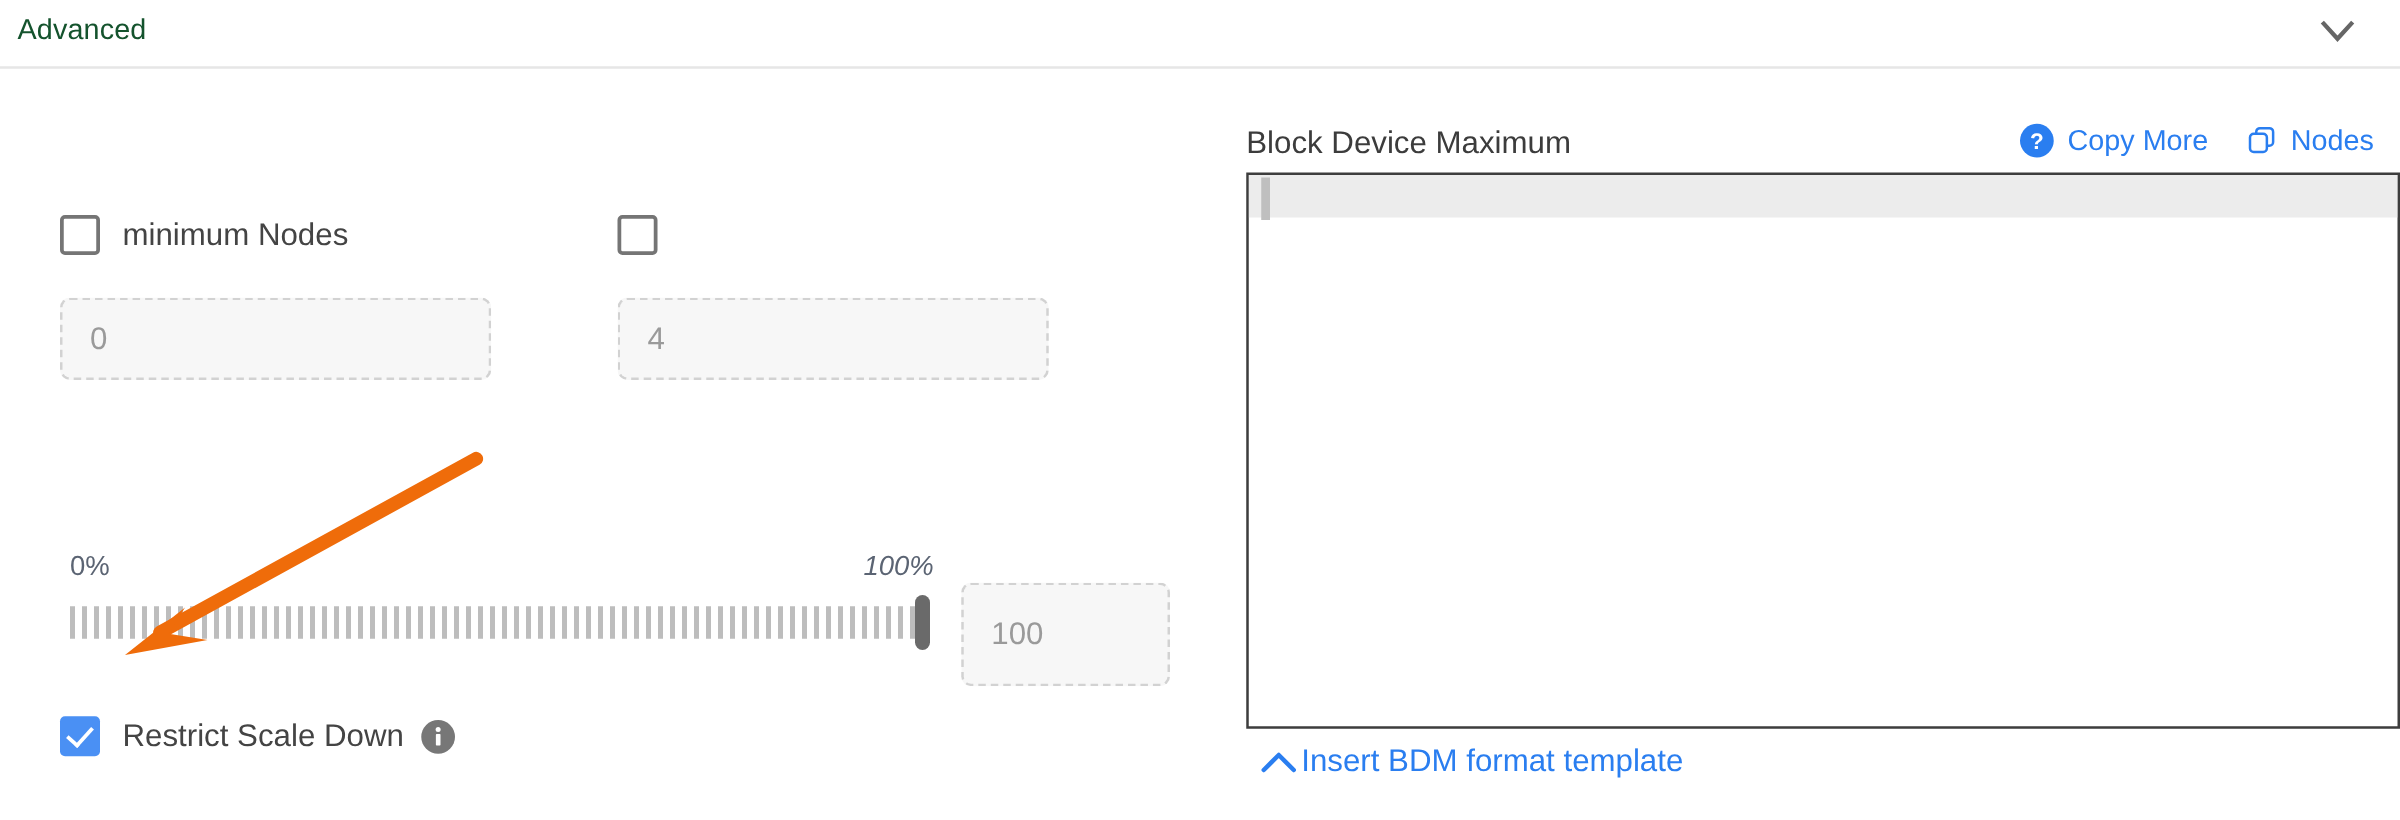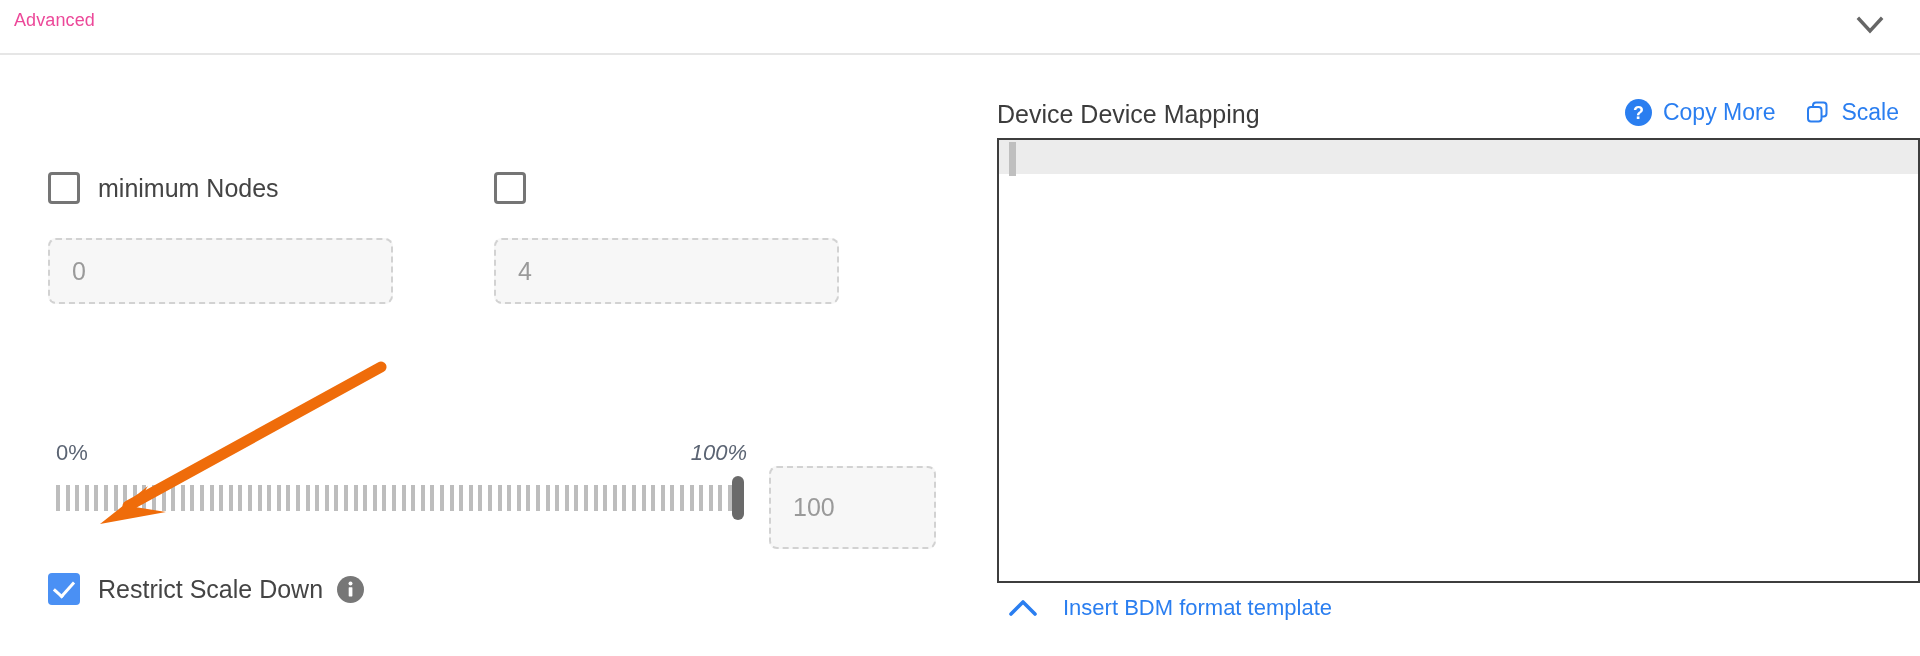--- a/index.html
+++ b/index.html
@@ -22,22 +22,22 @@
     left: 0; top: 0;
     width: 1920px;
     height: 55px;
     border-bottom: 2px solid #e6e6e6;
     box-sizing: border-box;
   }
   .section-title {
     position: absolute;
     left: 14px;
     top: 10px;
-    font-size: 18px;
-    color: #ec4899;
+    font-size: 23px;
+    color: #14532d;
     letter-spacing: 0.1px;
     font-weight: 400;
   }
   .chevron-toggle {
     position: absolute;
     right: 28px;
     top: 8px;
     width: 44px;
     height: 34px;
     cursor: pointer;
@@ -231,24 +231,24 @@
     height: 34px;
     background: #bfbfbf;
   }
 
   .insert-link {
     position: absolute;
     left: 10px;
     top: 540px;
     display: flex;
     align-items: center;
-    gap: 24px;
+    gap: 2px;
     cursor: pointer;
     color: #2a7ef0;
-    font-size: 22px;
+    font-size: 25px;
     white-space: nowrap;
   }
   .insert-link svg { display: block; flex: none; }
 
   
   .annotation-arrow {
     position: absolute;
     left: 0; top: 0;
     width: 1920px;
     height: 656px;
@@ -301,40 +301,40 @@
     <div class="info-icon">
       <svg width="27" height="27" viewBox="0 0 27 27">
         <circle cx="13.5" cy="7.6" r="2.0" fill="#ffffff"></circle>
         <rect x="11.7" y="11.2" width="3.7" height="9.2" rx="0.6" fill="#ffffff"></rect>
       </svg>
     </div>
   </div>
 </div>
 
 <div class="right-pane">
-  <div class="bdm-title">Device Device Mapping</div>
+  <div class="bdm-title">Block Device Maximum</div>
 
   <div class="bdm-actions">
     <div class="action-link">
       <span class="q-circle">
         <svg width="27" height="27" viewBox="0 0 27 27">
           <text x="13.5" y="20" text-anchor="middle" font-family="Liberation Sans, sans-serif" font-size="18" font-weight="bold" fill="#ffffff">?</text>
         </svg>
       </span>
       <span>Copy More</span>
     </div>
 
     <div class="action-link">
       <span class="copy-glyph">
         <svg width="25" height="25" viewBox="0 0 25 25">
           <rect x="8" y="2.5" width="13.5" height="14" rx="3" fill="none" stroke="#2a7ef0" stroke-width="2"></rect>
           <rect x="3" y="7" width="13.5" height="14.5" rx="3" fill="#ffffff" stroke="#2a7ef0" stroke-width="2"></rect>
         </svg>
       </span>
-      <span>Scale</span>
+      <span>Nodes</span>
     </div>
   </div>
 
   <div class="code-box">
     <div class="code-active-line"></div>
     <div class="code-gutter"></div>
     <div style="position:absolute;left:28px;top:3px;font-size:22px;color:#333;font-family:'Liberation Mono',monospace;"></div>
   </div>
 
   <div class="insert-link">

